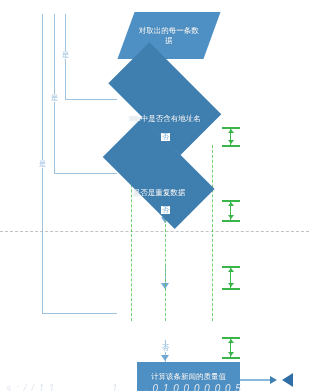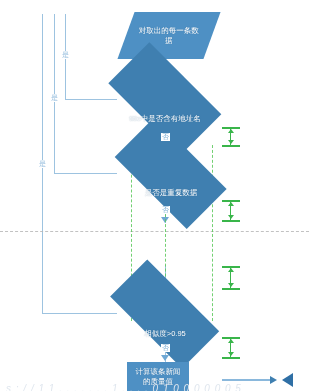--- a/index.html
+++ b/index.html
@@ -236,30 +236,27 @@
   </div>
 
   <div class="shape parallelogram" style="left:126px; top:12px; width:86px; height:47px;">
     <span class="txt">对取出的每一条数据</span>
   </div>
 
   <div class="shape diamond" style="left:114px; top:70px; width:102px; height:58px;">
     <span class="txt">title中是否含有地址名</span>
   </div>
 
-  <div class="shape diamond" style="left:120px; top:145px; width:102px; height:56px;align-items:center;">
+  <div class="shape diamond" style="left:108px; top:145px; width:102px; height:56px;align-items:center;">
     <span class="txt">是否是重复数据</span>
   </div>
 
 
-  <div class="shape diamond" style="left:114px; top:288px; width:102px; height:52px;">
-    <span class="txt">相似度&gt;0.95</span>
-  </div>
-
-  <div class="shape process" style="left:127px; top:362px; width:62px; height:29px;justify-content:center;">
+
+  <div class="shape process" style="left:137px; top:362px; width:103px; height:29px;justify-content:center;">
     <span class="txt">计算该条新闻的质量值</span>
   </div>
 
   <div class="elabel" style="left:61px; top:51px;">是</div>
   <div class="elabel" style="left:50px; top:94px;">是</div>
   <div class="elabel" style="left:38px; top:160px;">是</div>
 
   <div class="elabel no" style="left:161px; top:133px;">否</div>
   <div class="elabel no" style="left:161px; top:206px;">否</div>
   <div class="elabel no" style="left:161px; top:344px;">否</div>

